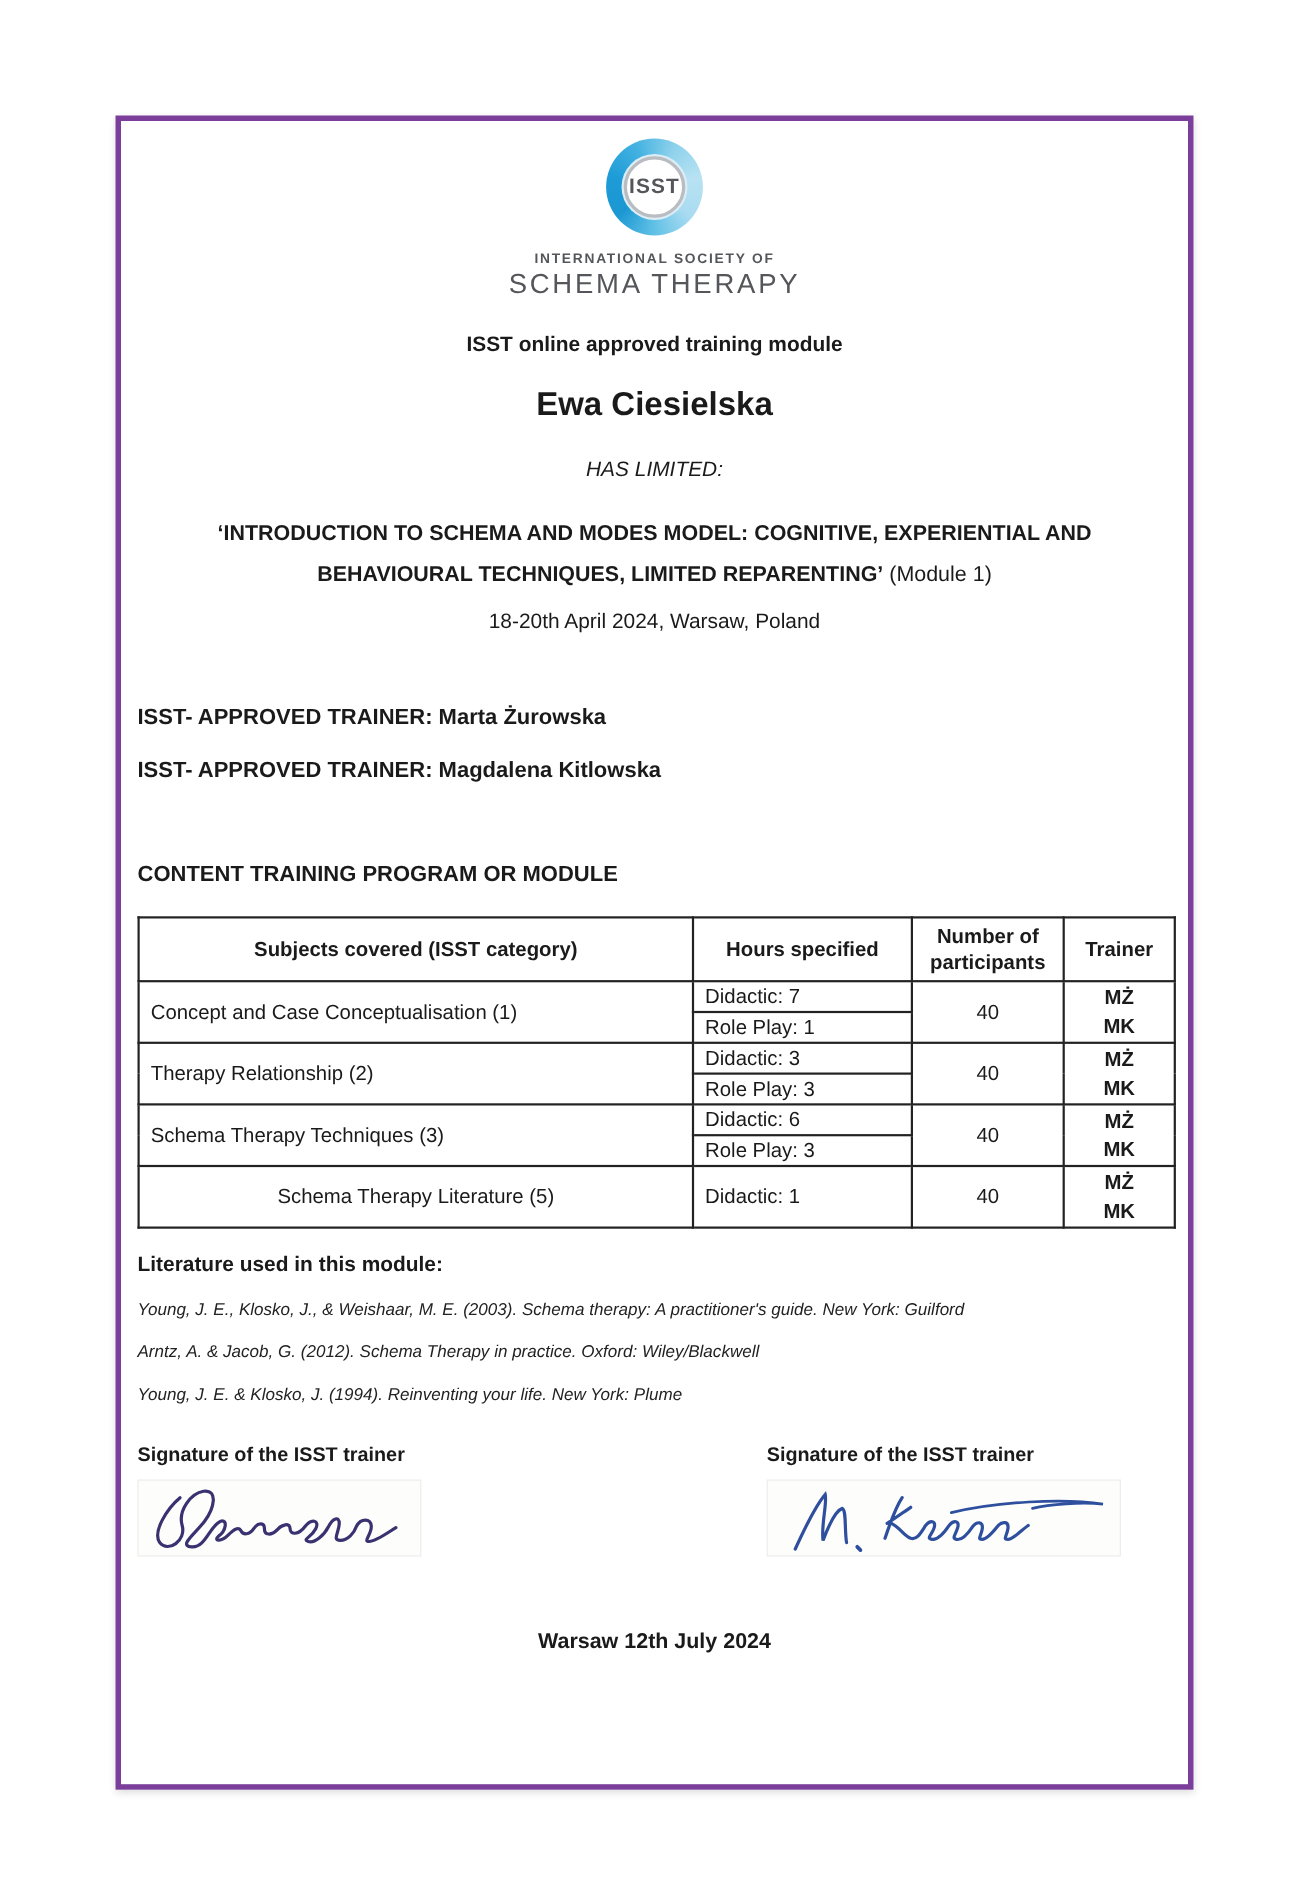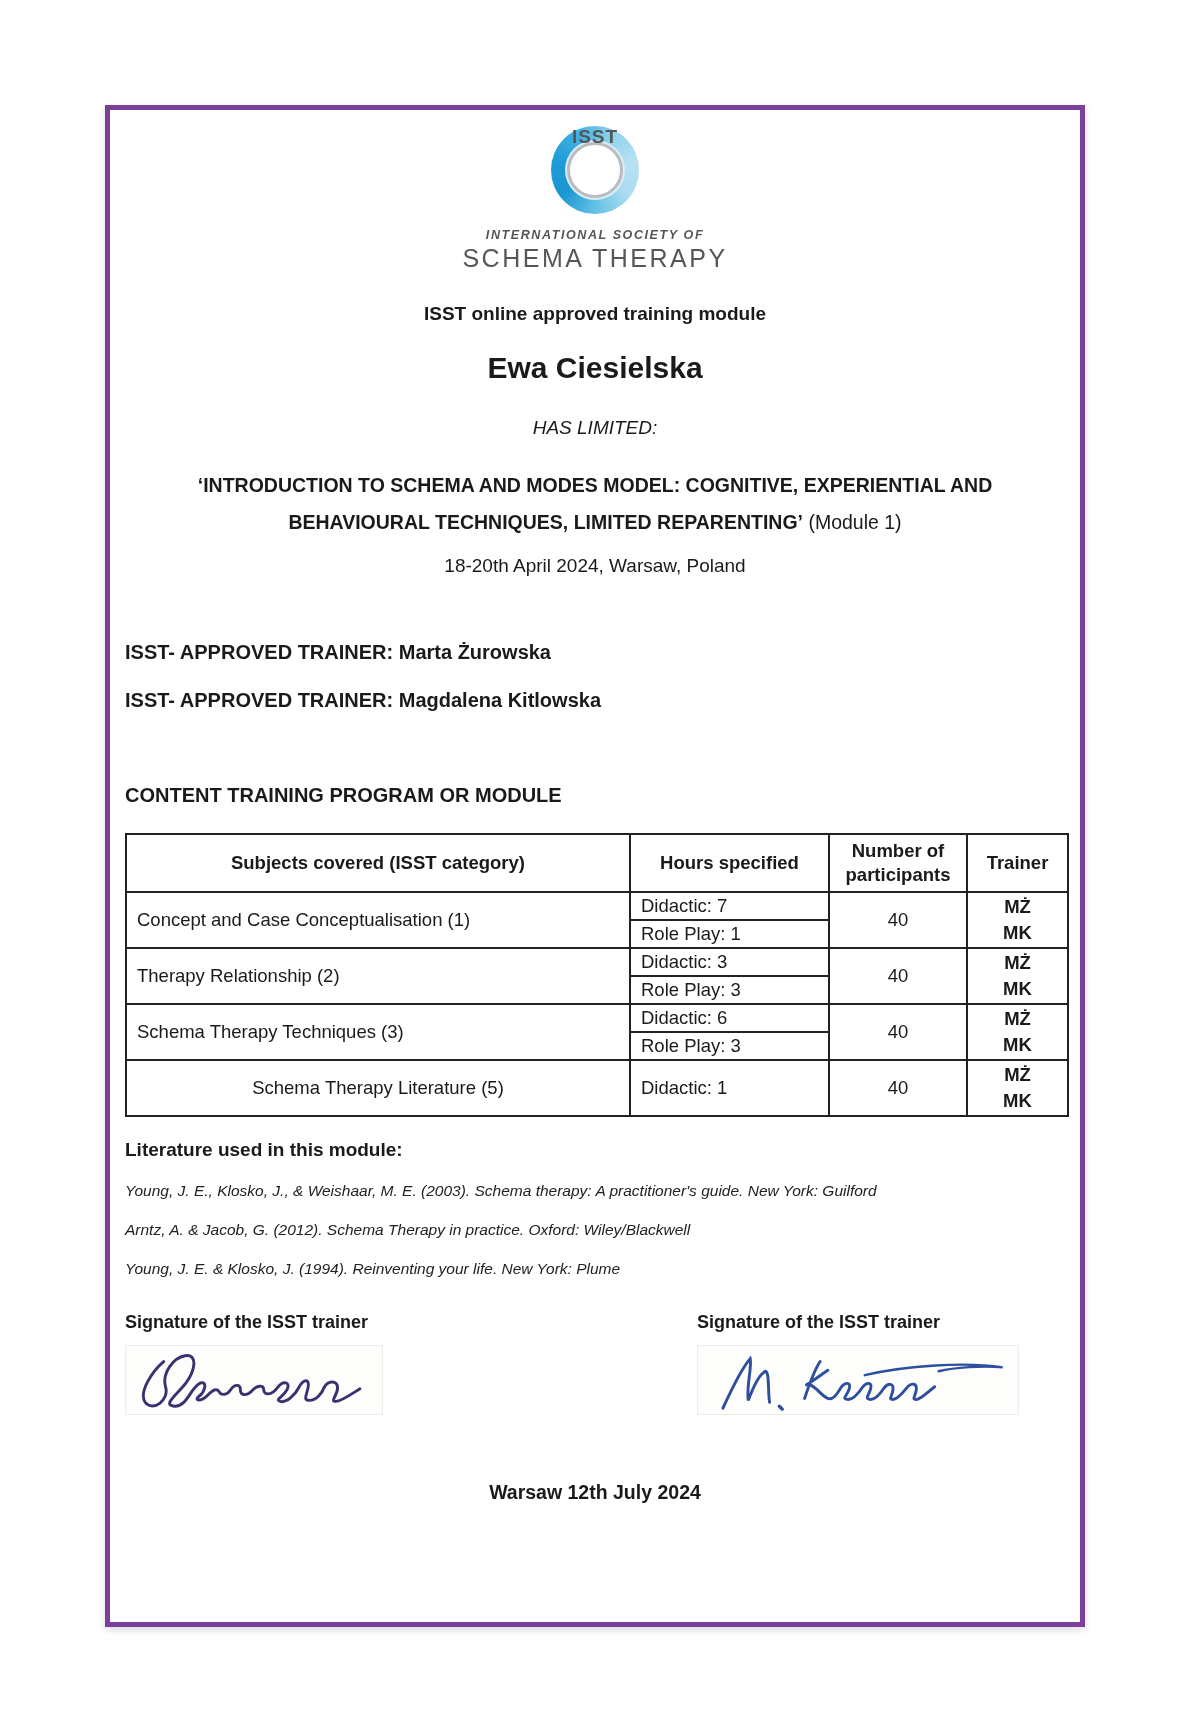--- a/index.html
+++ b/index.html
@@ -9,30 +9,30 @@
     border:5px solid #7b3f9b; background:#ffffff;
     box-shadow:0 3px 7px rgba(0,0,0,0.14);
   }
   .inner { position:relative; width:100%; height:100%; padding:0 12px; }
 
   
   .logo-block { text-align:center; padding-top:16px; }
   .logo-ring {
     width:88px; height:88px; margin:0 auto; border-radius:50%;
     background:conic-gradient(from 130deg, #a9dbf1, #5fc0e6, #1b97d2, #1e9cd7, #43b2e1, #8fd2ec, #b8e2f3, #a9dbf1);
-    display:flex; justify-content:center;
+    display:flex; align-items:center; justify-content:center;
     position:relative;
   }
   .logo-ring::before {
     content:""; position:absolute; inset:16px; border-radius:50%;
     background:#ffffff; border:3px solid #b9bdc2;
     box-shadow:0 0 0 2px #dcedf6;
   }
   .logo-isst { position:relative; font-size:19px; font-weight:bold; color:#55565a; letter-spacing:1px; }
-  .org-line1 { margin-top:14px; font-size:12.5px; font-weight:bold; letter-spacing:1.6px; color:#55565a;font-style:italic; }
+  .org-line1 { margin-top:14px; font-size:12.5px; font-weight:bold; letter-spacing:1.6px; color:#55565a; }
   .org-line2 { margin-top:2px; font-size:25px; font-weight:normal; letter-spacing:2.5px; color:#55565a; }
 
   
   .c { text-align:center; }
   .cert-title   { margin-top:64px; font-size:23px; font-weight:bold; }
   .cert-sub     { margin-top:30px; font-size:19px; font-weight:bold; }
   .recipient    { margin-top:26px; font-size:30px; font-weight:bold; }
   .attended     { margin-top:32px; font-size:19px; font-style:italic; }
   .module-title { margin-top:28px; font-size:19.5px; line-height:37px; padding:0 8px; }
   .module-title b { font-weight:bold; }

